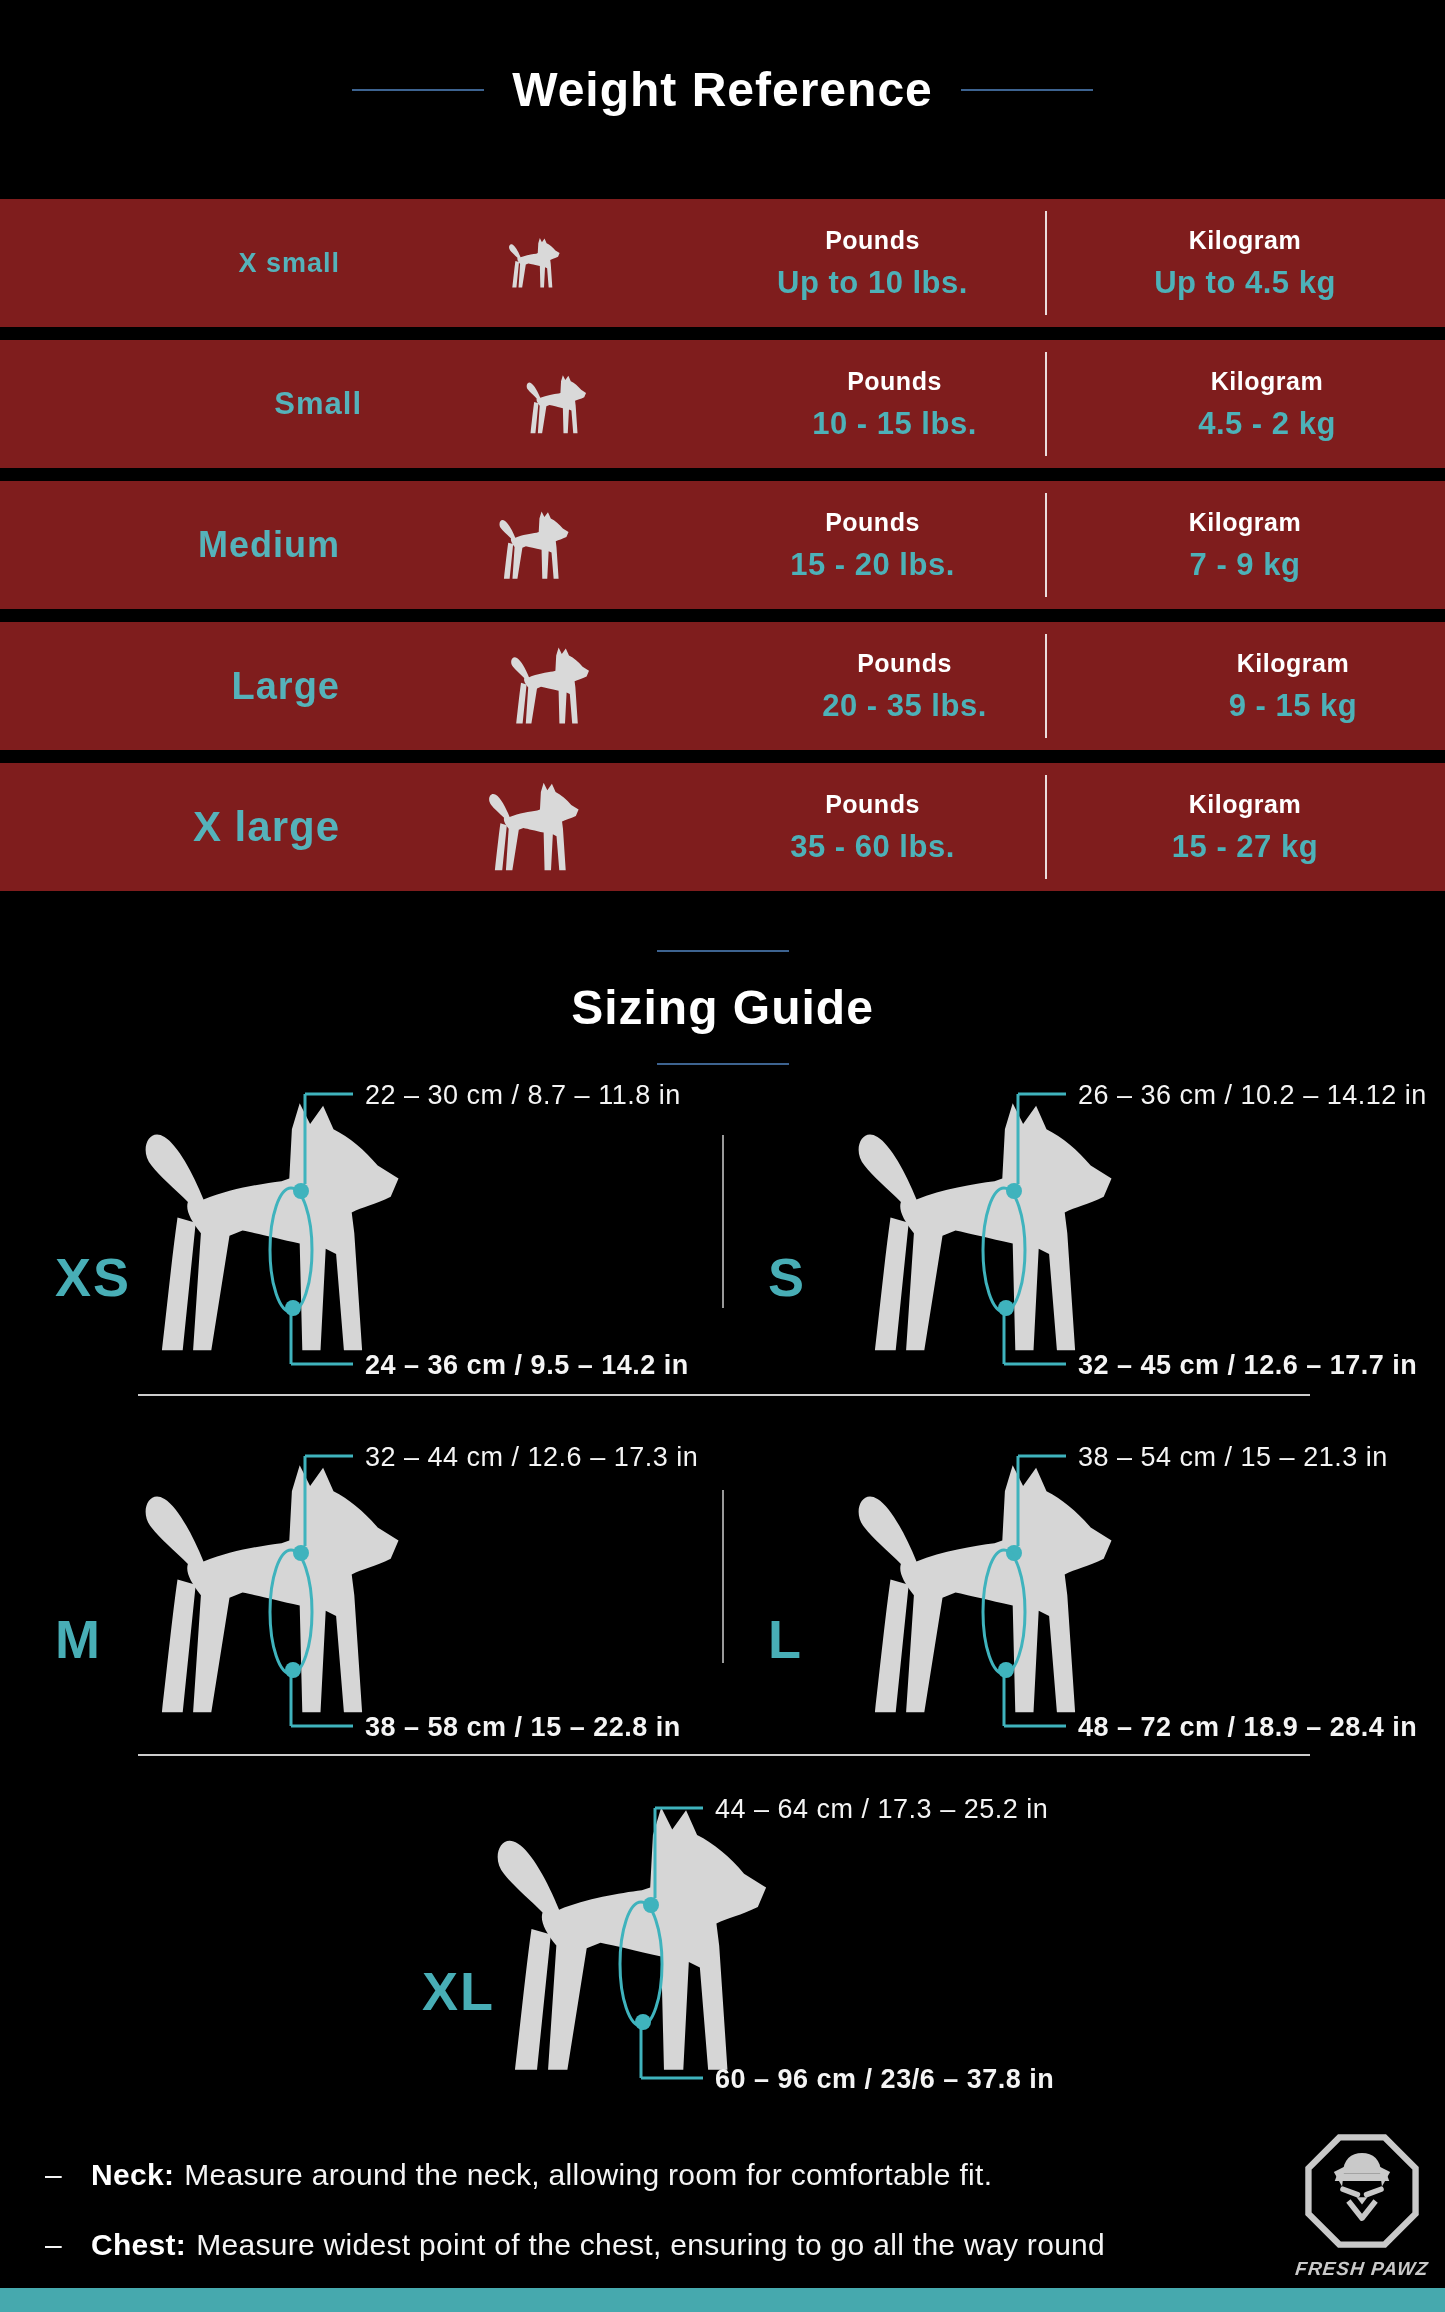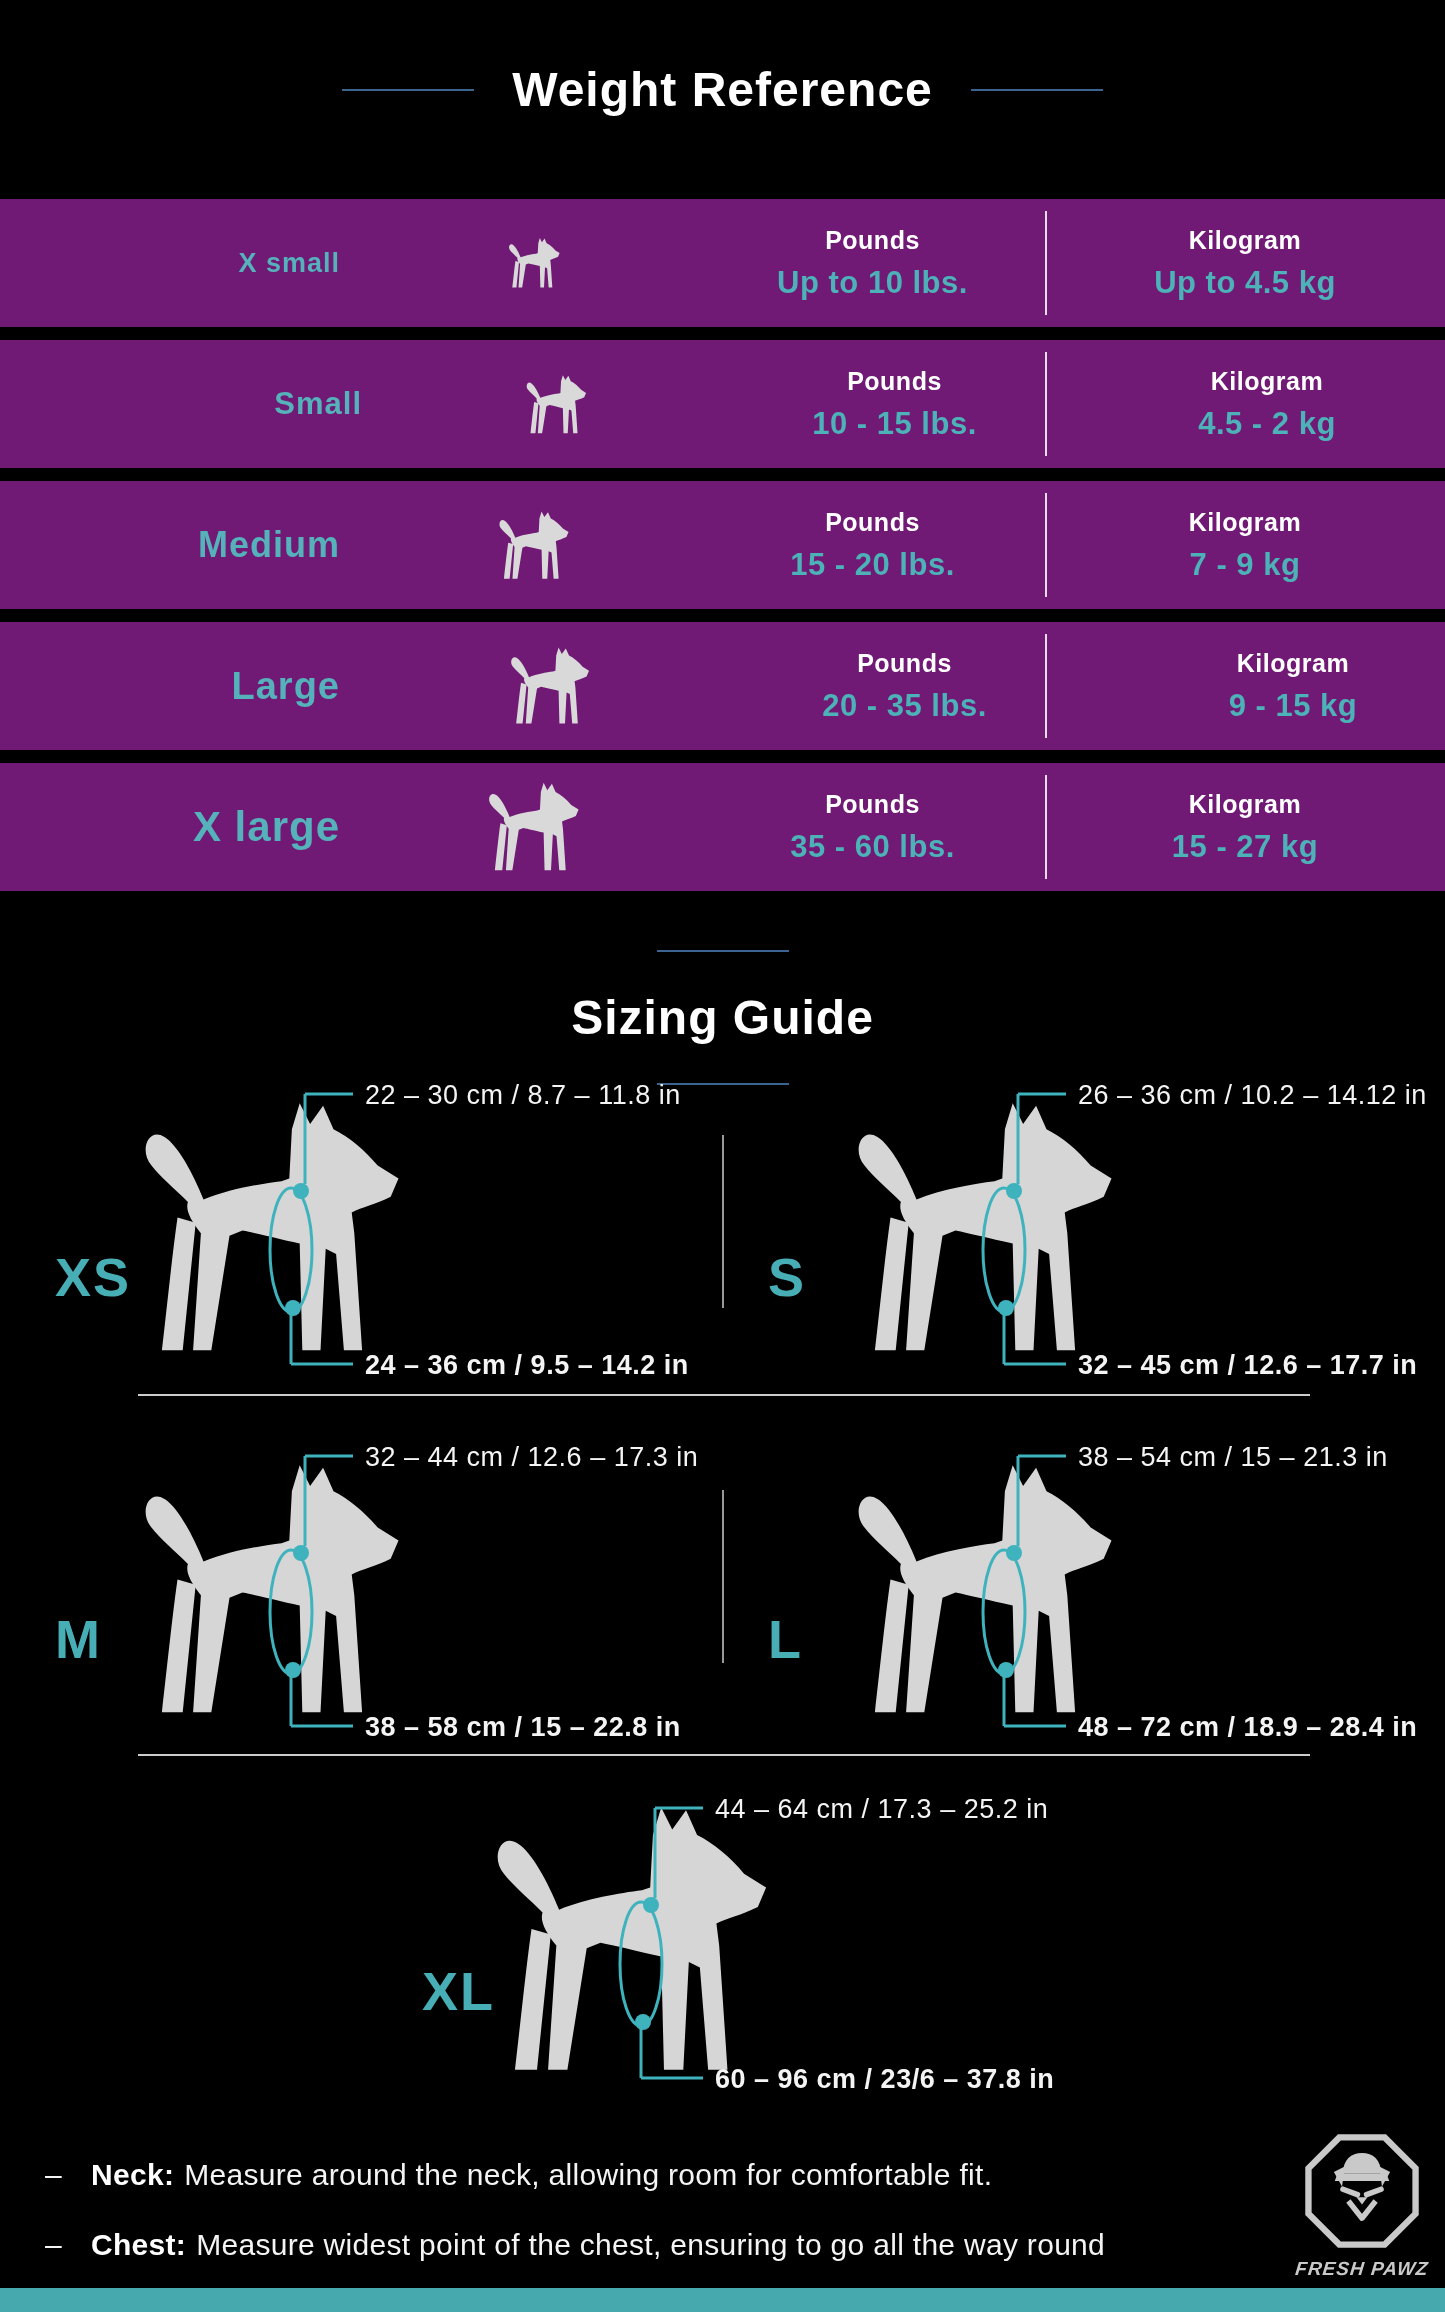--- a/index.html
+++ b/index.html
@@ -3,29 +3,29 @@
 <meta charset="utf-8">
 <style>
   html,body{margin:0;padding:0;background:#000;}
   .canvas{
     position:relative;width:1445px;height:2312px;background:#000;
     font-family:"Liberation Sans",sans-serif;overflow:hidden;color:#fff;
   }
   
   .section-title{
     position:absolute;left:0;width:100%;display:flex;align-items:center;
-    justify-content:center;gap:38px;
+    justify-content:center;gap:28px;
   }
   .section-title h1{
     margin:0;font-size:48px;font-weight:700;color:#fff;letter-spacing:1px;
   }
   .hline{display:block;width:132px;height:2px;background:#3d6390;}
   
   .wr-row{
-    position:absolute;left:0;width:1445px;height:128px;background:#701a75;
+    position:absolute;left:0;width:1445px;height:128px;background:#7f1d1d;
     display:grid;grid-template-columns:370px 330px 345px 400px;align-items:center;
   }
   .wr-size{font-weight:700;color:#55b2ba;text-align:right;padding-right:30px;letter-spacing:1px;}
   .r0 .wr-size{font-size:27px;} .r1 .wr-size{font-size:31px;}
   .r2 .wr-size{font-size:36px;} .r3 .wr-size{font-size:38px;}
   .r4 .wr-size{font-size:42px;}
   .wr-icon{display:flex;align-items:center;justify-content:center;}
   .wr-col{text-align:center;line-height:1;}
   .wr-hdr{font-size:25px;font-weight:700;color:#fff;margin-bottom:14px;letter-spacing:.5px;}
   .wr-val{font-size:31px;font-weight:700;color:#4db1b8;letter-spacing:.5px;}

